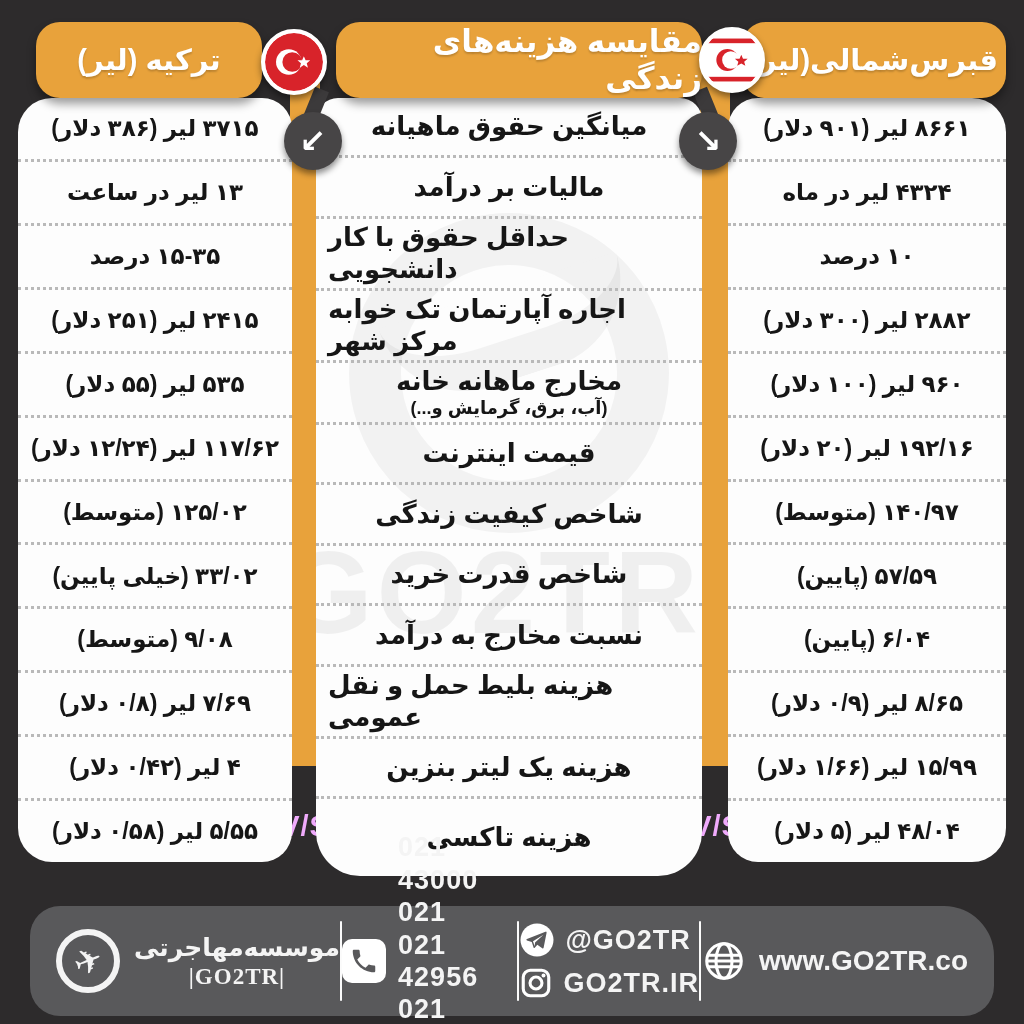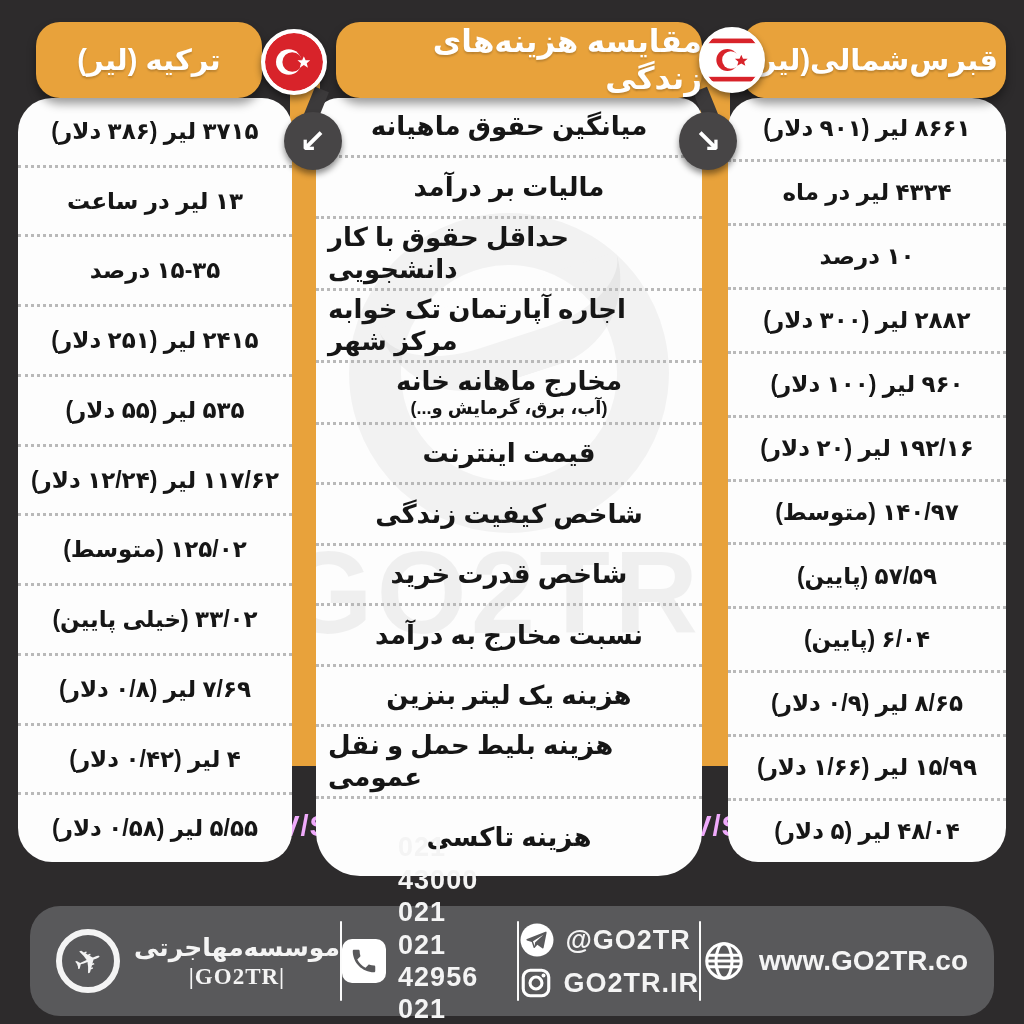--- a/index.html
+++ b/index.html
@@ -254,24 +254,24 @@
     <div class="cell">
         <span>شاخص کیفیت زندگی</span>
       </div>
     <div class="cell">
         <span>شاخص قدرت خرید</span>
       </div>
     <div class="cell">
         <span>نسبت مخارج به درآمد</span>
       </div>
     <div class="cell">
+        <span>هزینه بلیط حمل و نقل عمومی</span>
+      </div>
+    <div class="cell">
         <span>هزینه یک لیتر بنزین</span>
-      </div>
-    <div class="cell">
-        <span>هزینه بلیط حمل و نقل عمومی</span>
       </div>
     <div class="cell cell-last">
         <span>هزینه تاکسی</span>
       </div>
   </div>
 
   <div class="col col-left" dir="rtl">
     <div class="cell">
         <span>۳۷۱۵ لیر (۳۸۶ دلار)</span>
       </div>
@@ -288,20 +288,23 @@
         <span>۵۳۵ لیر (۵۵ دلار)</span>
       </div>
     <div class="cell">
         <span>۱۱۷/۶۲ لیر (۱۲/۲۴ دلار)</span>
       </div>
     <div class="cell">
         <span>۱۲۵/۰۲ (متوسط)</span>
       </div>
     <div class="cell">
         <span>۳۳/۰۲ (خیلی پایین)</span>
+      </div>
+    <div class="cell">
+        <span>۹/۰۸ (متوسط)</span>
       </div>
     <div class="cell">
         <span>۷/۶۹ لیر (۰/۸ دلار)</span>
       </div>
     <div class="cell">
         <span>۴ لیر (۰/۴۲ دلار)</span>
       </div>
     <div class="cell">
         <span>۵/۵۵ لیر (۰/۵۸ دلار)</span>
       </div>

